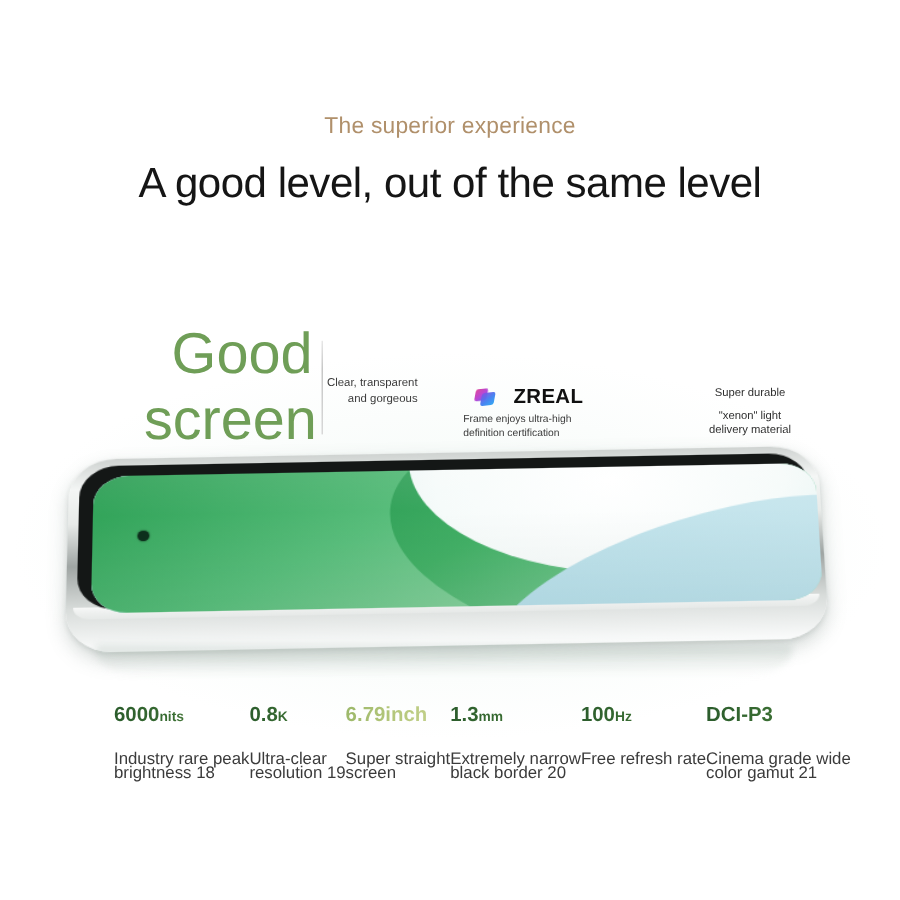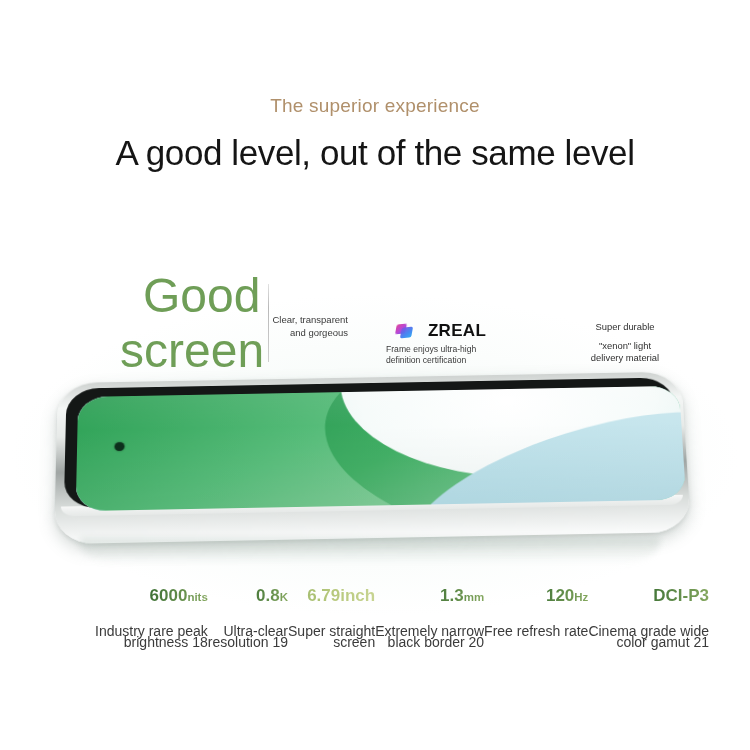--- a/index.html
+++ b/index.html
@@ -160,21 +160,21 @@
     border-radius:0 0 44px 44px/0 0 22px 22px;
     background:linear-gradient(to bottom,rgba(175,190,182,.38),rgba(255,255,255,0));
     filter:blur(3px);
   }
 
   
   .specs{
     position:absolute;left:95px;top:586px;width:570px;height:50px;
     display:flex;align-items:flex-start;justify-content:space-between;
   }
-  .spec{text-align:right;flex:none;}
+  .spec{text-align:left;flex:none;}
   .spec .val{
     font-size:17px;font-weight:700;line-height:20px;white-space:nowrap;
     background:linear-gradient(95deg,#2b5c2c 0%,#3a6e33 45%,#85a85f 100%);
     -webkit-background-clip:text;background-clip:text;color:transparent;
   }
   .spec.light .val{
     background:linear-gradient(95deg,#9cb86a 0%,#b6c87c 50%,#c8d492 100%);
     -webkit-background-clip:text;background-clip:text;color:transparent;
   }
   .spec .val .u{font-size:11.5px;font-weight:700;}
@@ -250,21 +250,21 @@
       <div class="val"><span>6.79inch</span><span class="u"></span></div>
       <div class="d">Super straight
 screen</div>
     </div>
     <div class="spec">
       <div class="val"><span>1.3</span><span class="u">mm</span></div>
       <div class="d">Extremely narrow
 black border 20</div>
     </div>
     <div class="spec">
-      <div class="val"><span>120</span><span class="u">Hz</span></div>
+      <div class="val"><span>100</span><span class="u">Hz</span></div>
       <div class="d">Free refresh rate</div>
     </div>
     <div class="spec">
       <div class="val"><span>DCI-P3</span><span class="u"></span></div>
       <div class="d">Cinema grade wide
 color gamut 21</div>
     </div>
   </div>
 
 </div>

